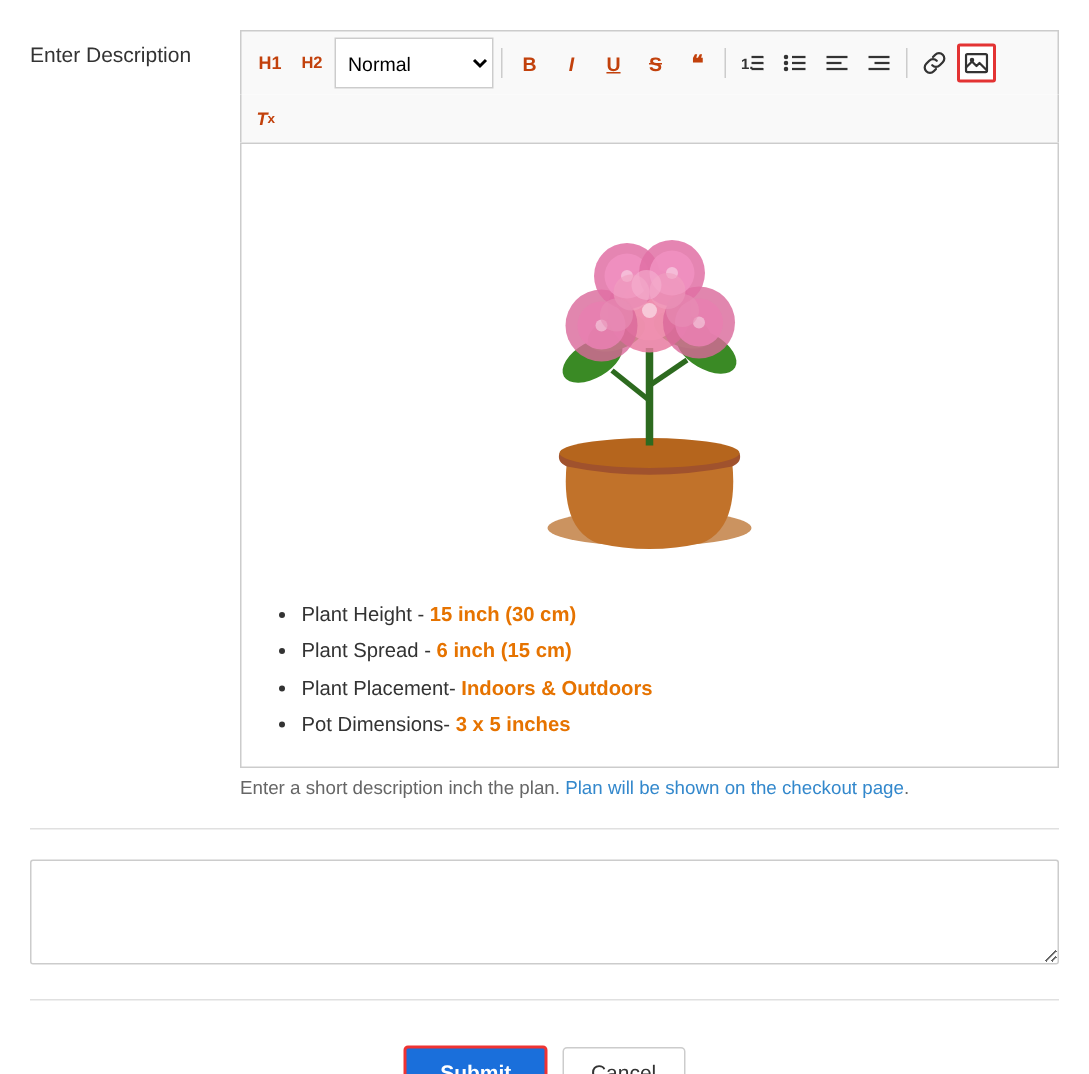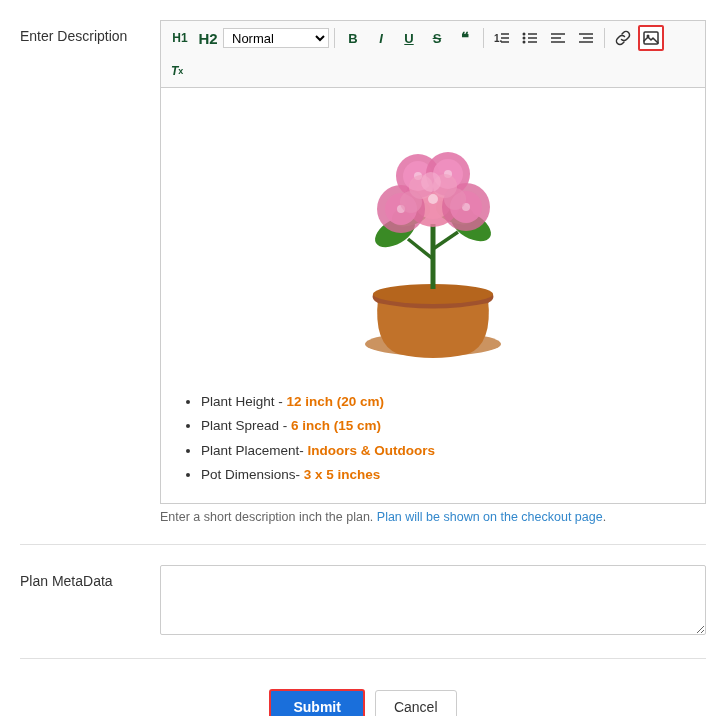--- a/index.html
+++ b/index.html
@@ -49,30 +49,30 @@
       align-items: center;
       justify-content: center;
       width: 26px;
       height: 26px;
       font-size: 13px;
       font-weight: bold;
       cursor: pointer;
       border: none;
       background: transparent;
       border-radius: 2px;
-      color: #14532d;
+      color: #c2410c;
       text-align: center;
     }
     .toolbar-btn.active {
       border: 2px solid #e55;
       background: #fff;
     }
 
     .toolbar-select {
-      height: 20px;
+      height: 34px;
       font-size: 13px;
       border: 1px solid #ccc;
       background: #fff;
       padding: 0 4px;
       cursor: pointer;
       min-width: 70px;
     }
 
     .toolbar-sep {
       width: 1px;
@@ -173,21 +173,21 @@
       color: #333;
       border: 1px solid #ccc;
       padding: 8px 18px;
       font-size: 14px;
       cursor: pointer;
       border-radius: 3px;
     }
 
     
     .h1-btn { font-size: 12px; font-weight: bold; }
-    .h2-btn { font-size: 15px; font-weight: bold; }
+    .h2-btn { font-size: 11px; font-weight: bold; }
 
     .icon-strike { text-decoration: line-through; }
     .icon-underline { text-decoration: underline; }
     .icon-italic { font-style: italic; }
   </style>
 </head>
 <body>
 
 <div class="form-row">
   <div class="form-label">Enter Description</div>
@@ -313,21 +313,21 @@
           <circle cx="98" cy="83" r="12" fill="#f0a0c0" opacity="0.6"></circle>
           <circle cx="122" cy="82" r="12" fill="#f0a0c0" opacity="0.6"></circle>
           <circle cx="88" cy="98" r="11" fill="#e890b5" opacity="0.6"></circle>
           <circle cx="132" cy="95" r="11" fill="#e890b5" opacity="0.6"></circle>
           <circle cx="108" cy="78" r="10" fill="#f5b0d0" opacity="0.6"></circle>
         </svg>
       </div>
 
       <ul class="editor-list">
         <li>
-          Plant Height - <span class="highlight">12 inch (20 cm)</span>
+          Plant Height - <span class="highlight">15 inch (30 cm)</span>
         </li>
         <li>
           Plant Spread - <span class="highlight">6 inch (15 cm)</span>
         </li>
         <li>
           Plant Placement- <span class="highlight">Indoors &amp; Outdoors</span>
         </li>
         <li>
           Pot Dimensions- <span class="highlight">3 x 5 inches</span>
         </li>
@@ -336,21 +336,20 @@
 
     <p class="field-hint">
       <span>Enter a short description inch the plan. </span><a href="#">Plan will be shown on the checkout page</a><span>.</span>
     </p>
   </div>
 </div>
 
 <hr class="divider">
 
 <div class="form-row">
-  <div class="form-label">Plan MetaData</div>
   <div class="form-content">
     <textarea class="metadata-textarea" style=""></textarea>
   </div>
 </div>
 
 <hr class="divider">
 
 <div class="submit-row">
   <button class="btn-submit">Submit</button>
   <button class="btn-cancel">Cancel</button>

